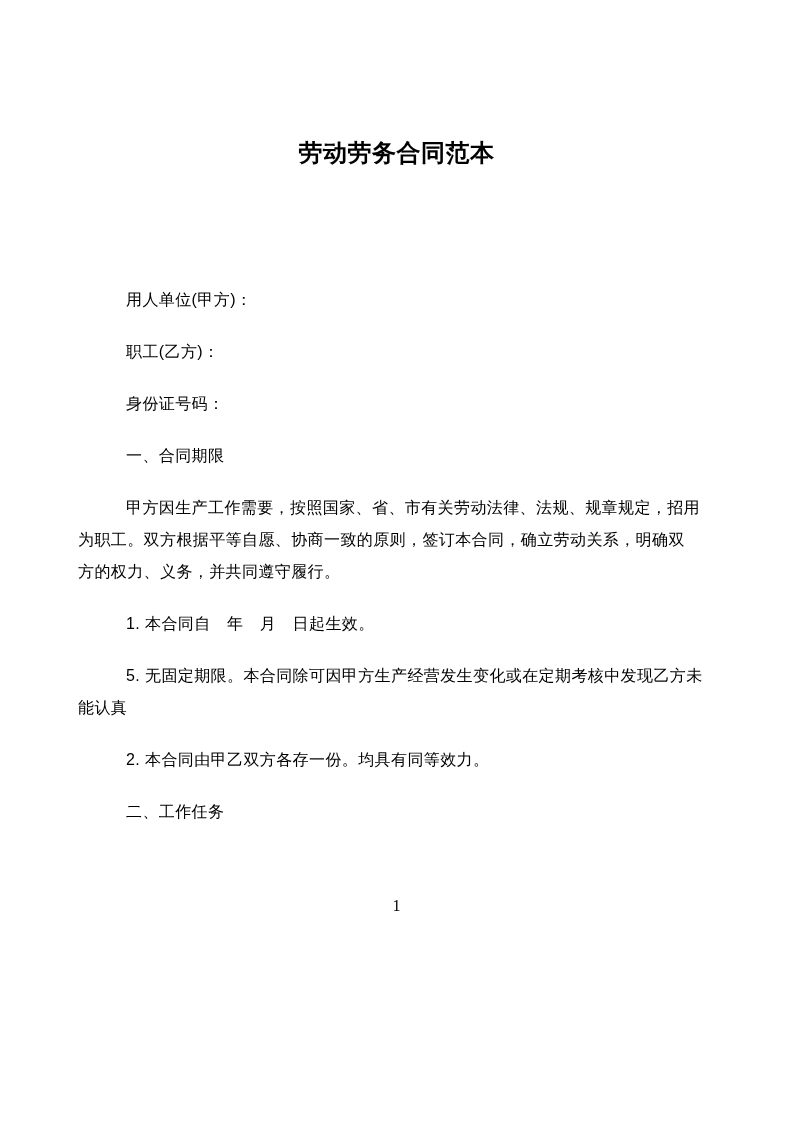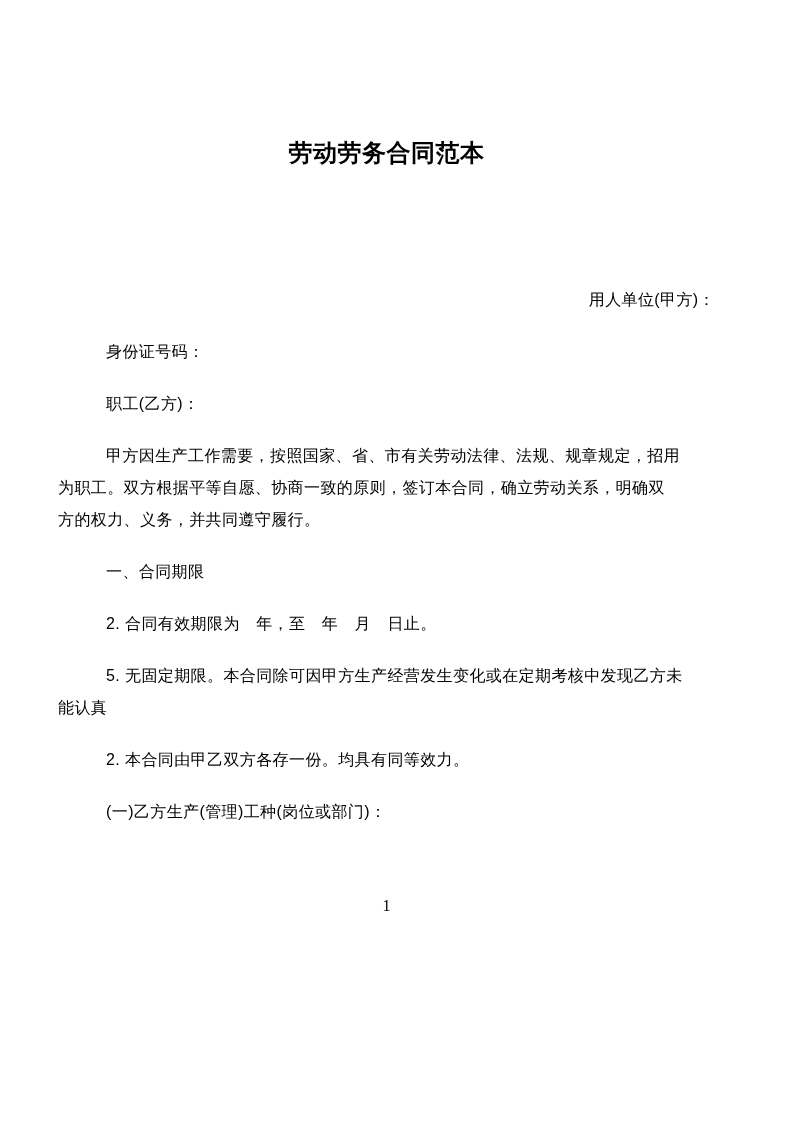--- a/index.html
+++ b/index.html
@@ -8,76 +8,75 @@
     height: 1122px;
     background: #ffffff;
     color: #000000;
     font-family: "Liberation Sans", sans-serif;
     overflow: hidden;
   }
   .page {
     box-sizing: border-box;
     width: 793px;
     height: 1122px;
-    padding: 134px 78px 0 58px;
+    padding: 134px 78px 0 78px;
   }
   .doc-title {
     margin: 0;
     font-size: 24px;
     line-height: 38px;
     font-weight: bold;
     text-align: center;
     letter-spacing: 0.5px;
   }
   .para {
     margin: 0 0 20px 0;
     font-size: 16px;
     line-height: 32px;
     text-indent: 3em;
     white-space: pre-wrap;
     letter-spacing: 0.4px;
   }
   .para.first-after-title {
     margin-top: 112px;
-    text-align: right;
   }
   .page-footer {
     margin-top: 62px;
     text-align: center;
     font-size: 16px;
     line-height: 32px;
     font-family: "Liberation Serif", serif;
   }
 </style>
 </head>
 <body>
 
 <div class="page">
 
   <h1 class="doc-title">劳动劳务合同范本</h1>
 
   <p class="para first-after-title">用人单位(甲方)：</p>
 
+  <p class="para">职工(乙方)：</p>
+
   <p class="para">身份证号码：</p>
 
-  <p class="para">职工(乙方)：</p>
+  <p class="para">一、合同期限</p>
 
   <p class="para">甲方因生产工作需要，按照国家、省、市有关劳动法律、法规、规章规定，招用
 为职工。双方根据平等自愿、协商一致的原则，签订本合同，确立劳动关系，明确双
 方的权力、义务，并共同遵守履行。</p>
 
-  <p class="para">一、合同期限</p>
+  <p class="para">1. 本合同自　年　月　日起生效。</p>
 
-
-  <p class="para">2. 合同有效期限为　年，至　年　月　日止。</p>
 
   <p class="para">5. 无固定期限。本合同除可因甲方生产经营发生变化或在定期考核中发现乙方未
 能认真</p>
 
 
   <p class="para">2. 本合同由甲乙双方各存一份。均具有同等效力。</p>
 
+  <p class="para">二、工作任务</p>
 
-  <p class="para">(一)乙方生产(管理)工种(岗位或部门)：</p>
 
   <div class="page-footer">1</div>
 
 </div>
 
 </body></html>

